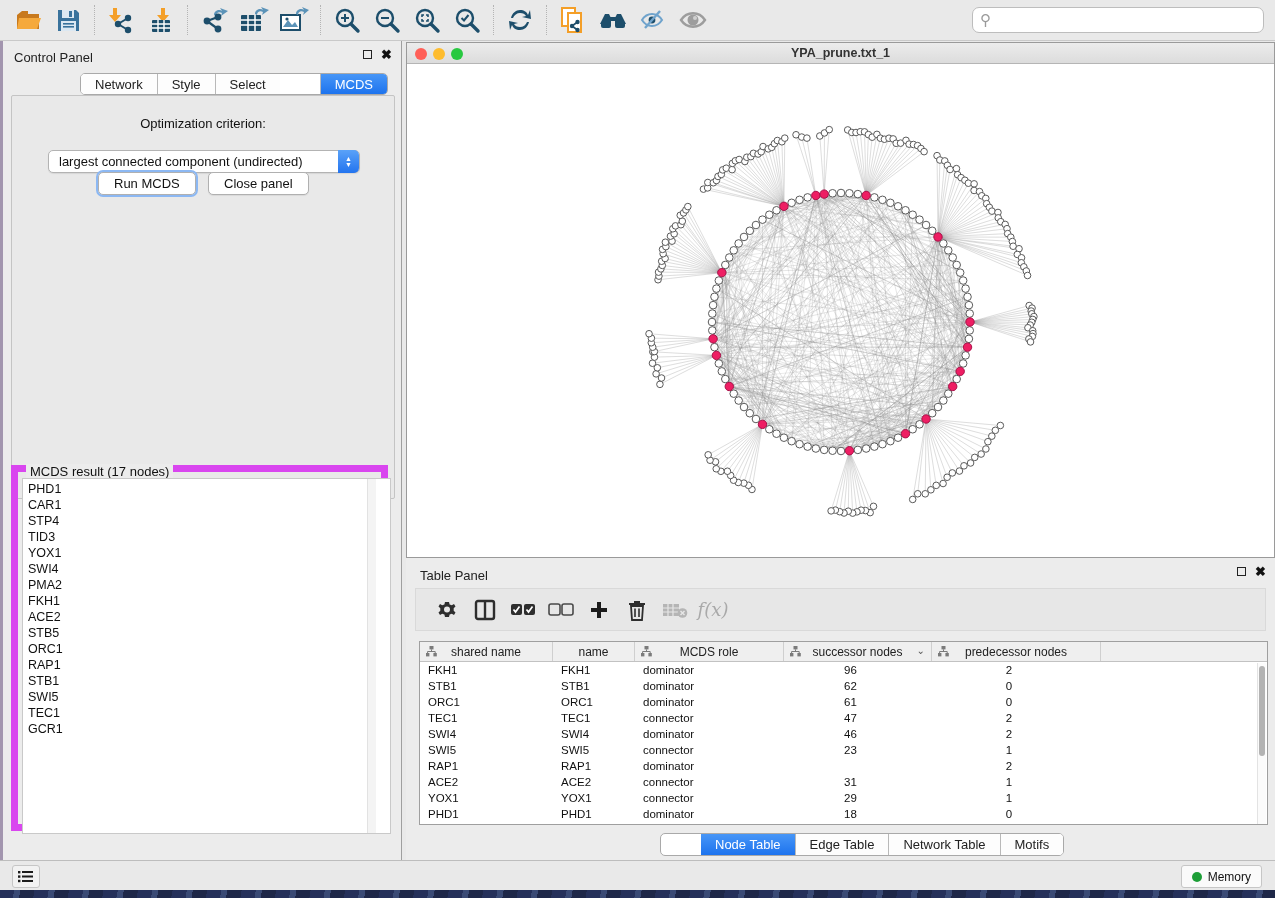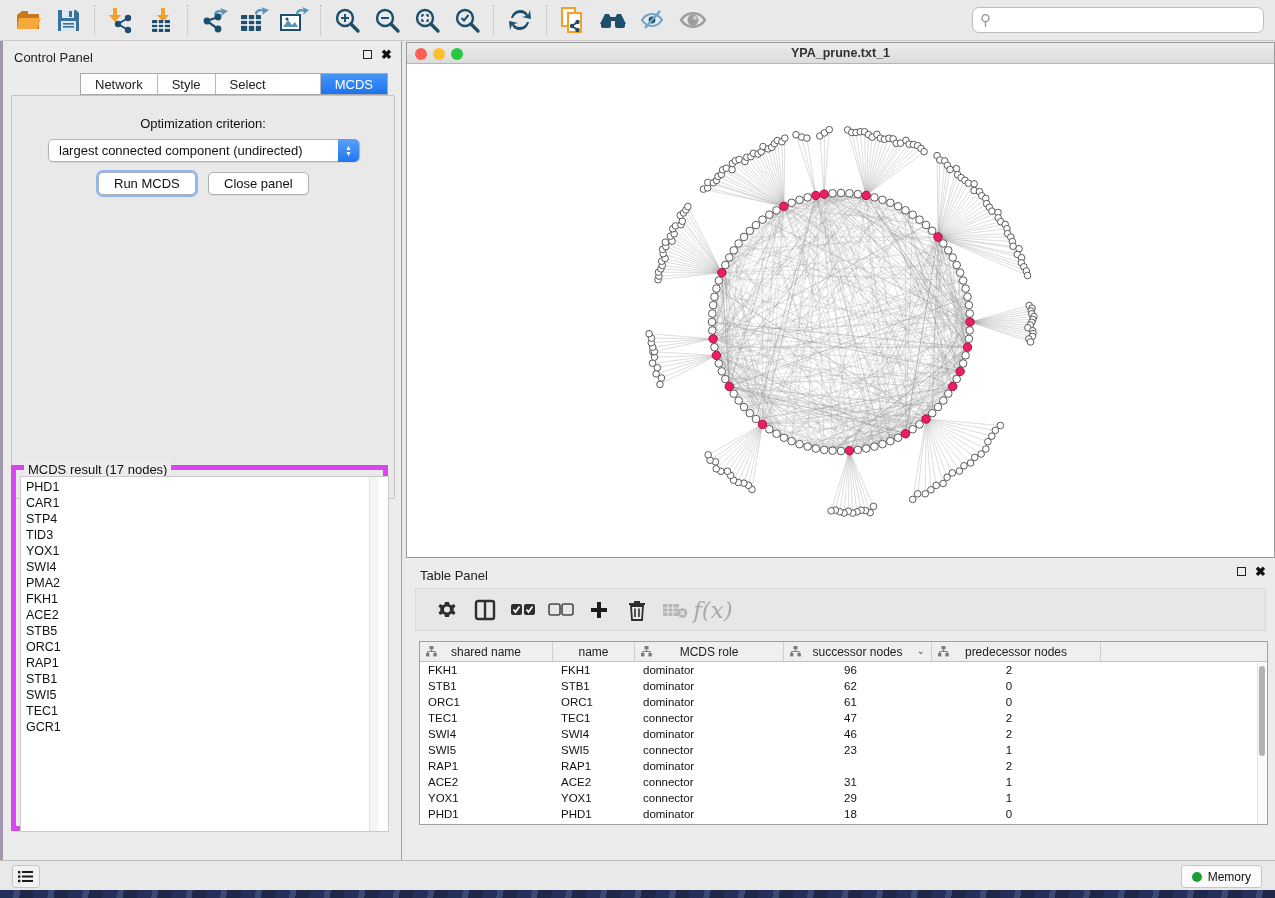--- a/index.html
+++ b/index.html
@@ -24,44 +24,44 @@
   .mag { color:#9a9a9a; font-size:15px; }
 
   
   #control-panel { left:3px; top:41px; width:399px; height:819px; background:#ececec;
     border-right:1px solid #9f9f9f; }
   #cp-title { position:absolute; left:11px; top:9px; font-size:13px; color:#222; }
   .win-btns { position:absolute; right:9px; top:9px; display:flex; gap:9px; align-items:center; }
   .float-btn { width:9px; height:9px; border:1.5px solid #222; background:transparent; }
   .close-btn { font-size:13px; font-weight:bold; color:#111; line-height:9px; }
 
-  .seg-tabs { display:flex; border:1px solid #a9a9a9; border-radius:0; overflow:hidden; background:#fff; height:22px; }
+  .seg-tabs { display:flex; border:1px solid #a9a9a9; border-radius:5px; overflow:hidden; background:#fff; height:22px; }
   .seg-tab { font-size:13px; color:#222; display:flex; align-items:center; justify-content:center;
     border-left:1px solid #b9b9b9; background:#fdfdfd; padding:0 14px; cursor:default; }
   .seg-tab:first-child { border-left:none; }
   .seg-tab.active { background:linear-gradient(#4796f7,#1d73ee); color:#fff;margin-left:40px; }
   #cp-tabs { position:absolute; left:77px; top:32px; }
 
   #cp-box { position:absolute; left:8px; top:54px; width:384px; height:404px;
     background:#e9e9e9; border:1px solid #c4c4c4; border-radius:2px; }
   #opt-label { position:absolute; left:0; right:0; top:20px; text-align:center; font-size:13px; color:#111; }
-  #opt-select { position:absolute; left:36px; top:43px; width:312px; height:23px; background:#fff;
+  #opt-select { position:absolute; left:36px; top:54px; width:312px; height:23px; background:#fff;
     border:1px solid #b3b3b3; border-radius:5px; display:flex; align-items:center;
     font-size:13px; color:#111; padding-left:10px; box-shadow:0 1px 1px rgba(0,0,0,.08); }
   #opt-stepper { position:absolute; right:0; top:-1px; width:21px; height:23px; border-radius:0 5px 5px 0;
     background:linear-gradient(#5aa2f8,#2374ef); display:flex; flex-direction:column;
     align-items:center; justify-content:center; color:#fff; font-size:7px; line-height:6px; }
   .cp-btn { position:absolute; top:76px; height:23px; background:#fff; border:1px solid #b0b0b0;
     border-radius:5px; font-size:13px; color:#111; padding:0 15px;
     display:flex; align-items:center; box-shadow:0 1px 1px rgba(0,0,0,.07); }
   #run-btn { left:86px; outline:2px solid #8cb8f3; outline-offset:0px; }
   #close-panel-btn { left:196px; }
 
   #mcds-group { position:absolute; left:8px; top:424px; width:377px; height:366px;
-    border:5px solid #d946ef; }
+    border:7px solid #d946ef; }
   #mcds-label { position:absolute; left:8px; top:-8px; background:#ececec; padding:0 4px;
     font-size:13px; color:#111; }
   #mcds-list { position:absolute; left:4px; top:6px; width:369px; height:356px; background:#fff;
     border:1px solid #c9c9c9; overflow:hidden; padding:2px 0 0 5px; }
   .mcds-item { font-size:12.5px; line-height:16px; color:#111; }
   #mcds-scroll { position:absolute; right:5px; top:7px; width:9px; height:354px; background:#f4f4f4;
     border-left:1px solid #e2e2e2; }
 
   
   #net-window { left:406px; top:42px; width:869px; height:516px; background:#fff;
@@ -72,21 +72,21 @@
   #net-title { position:absolute; left:0; right:0; top:3px; text-align:center;
     font-size:12.5px; font-weight:bold; color:#333; }
   #net-canvas { width:867px; height:493px; background:#fff; }
 
   
   #table-panel { left:406px; top:558px; width:869px; height:302px; background:#ececec; }
   #tp-title { position:absolute; left:14px; top:10px; font-size:13px; color:#222; }
   #tp-toolbar { position:absolute; left:9px; top:30px; width:851px; height:43px; background:#e7e7e7;
     border:1px solid #d9d9d9; display:flex; align-items:center; padding-left:12px; }
   .tp-ico { width:26px; height:26px; margin:0 6px; display:flex; align-items:center; justify-content:center; }
-  .fx { font-family:"DejaVu Serif", serif; font-style:italic; font-size:23px; color:#a9a9a9; }
+  .fx { font-family:"DejaVu Serif", serif; font-style:italic; font-size:18px; color:#a9a9a9; }
 
   #node-table { position:absolute; left:13px; top:83px; width:849px; height:184px; background:#fff;
     border:1px solid #9f9f9f; }
   #thead { display:flex; height:20px; background:#efefef; border-bottom:1px solid #c2c2c2; }
   .th { display:flex; align-items:center; justify-content:center; gap:5px;
     font-size:12px; color:#222; border-right:1px solid #cfcfcf; position:relative; }
   .th .tree-ico { position:absolute; left:6px; top:4px; }
   .sort-ico { position:absolute; right:6px; top:3px; font-size:10px; color:#555; }
   .tr { display:flex; height:16px; }
   .td { font-size:11.5px; color:#111; line-height:16px; white-space:nowrap; overflow:hidden; }
@@ -1458,20 +1458,26 @@
             <div class="td l" style="width: 149px;">dominator</div>
             <div class="td r" style="width: 148px;">18</div>
             <div class="td r" style="width: 169px;">0</div>
           </div>
         </div>
       <div id="tbody-scroll">
         <div id="tbody-thumb"></div>
       </div>
     </div>
 
+    <div id="tp-tabs" class="seg-tabs">
+        <div class="seg-tab active">Node Table</div>
+        <div class="seg-tab">Edge Table</div>
+        <div class="seg-tab">Network Table</div>
+        <div class="seg-tab">Motifs</div>
+      </div>
   </div>
 
   <div id="status-bar" class="abs">
     <span id="status-list-btn">
       <svg width="16" height="13" viewBox="0 0 16 13">
           <g stroke="#1c1c1c" stroke-width="2">
             <path d="M4 2 H15 M4 6.5 H15 M4 11 H15"></path>
           </g>
           <g fill="#1c1c1c">
             <rect x="0" y="1" width="2.4" height="2.4"></rect>

